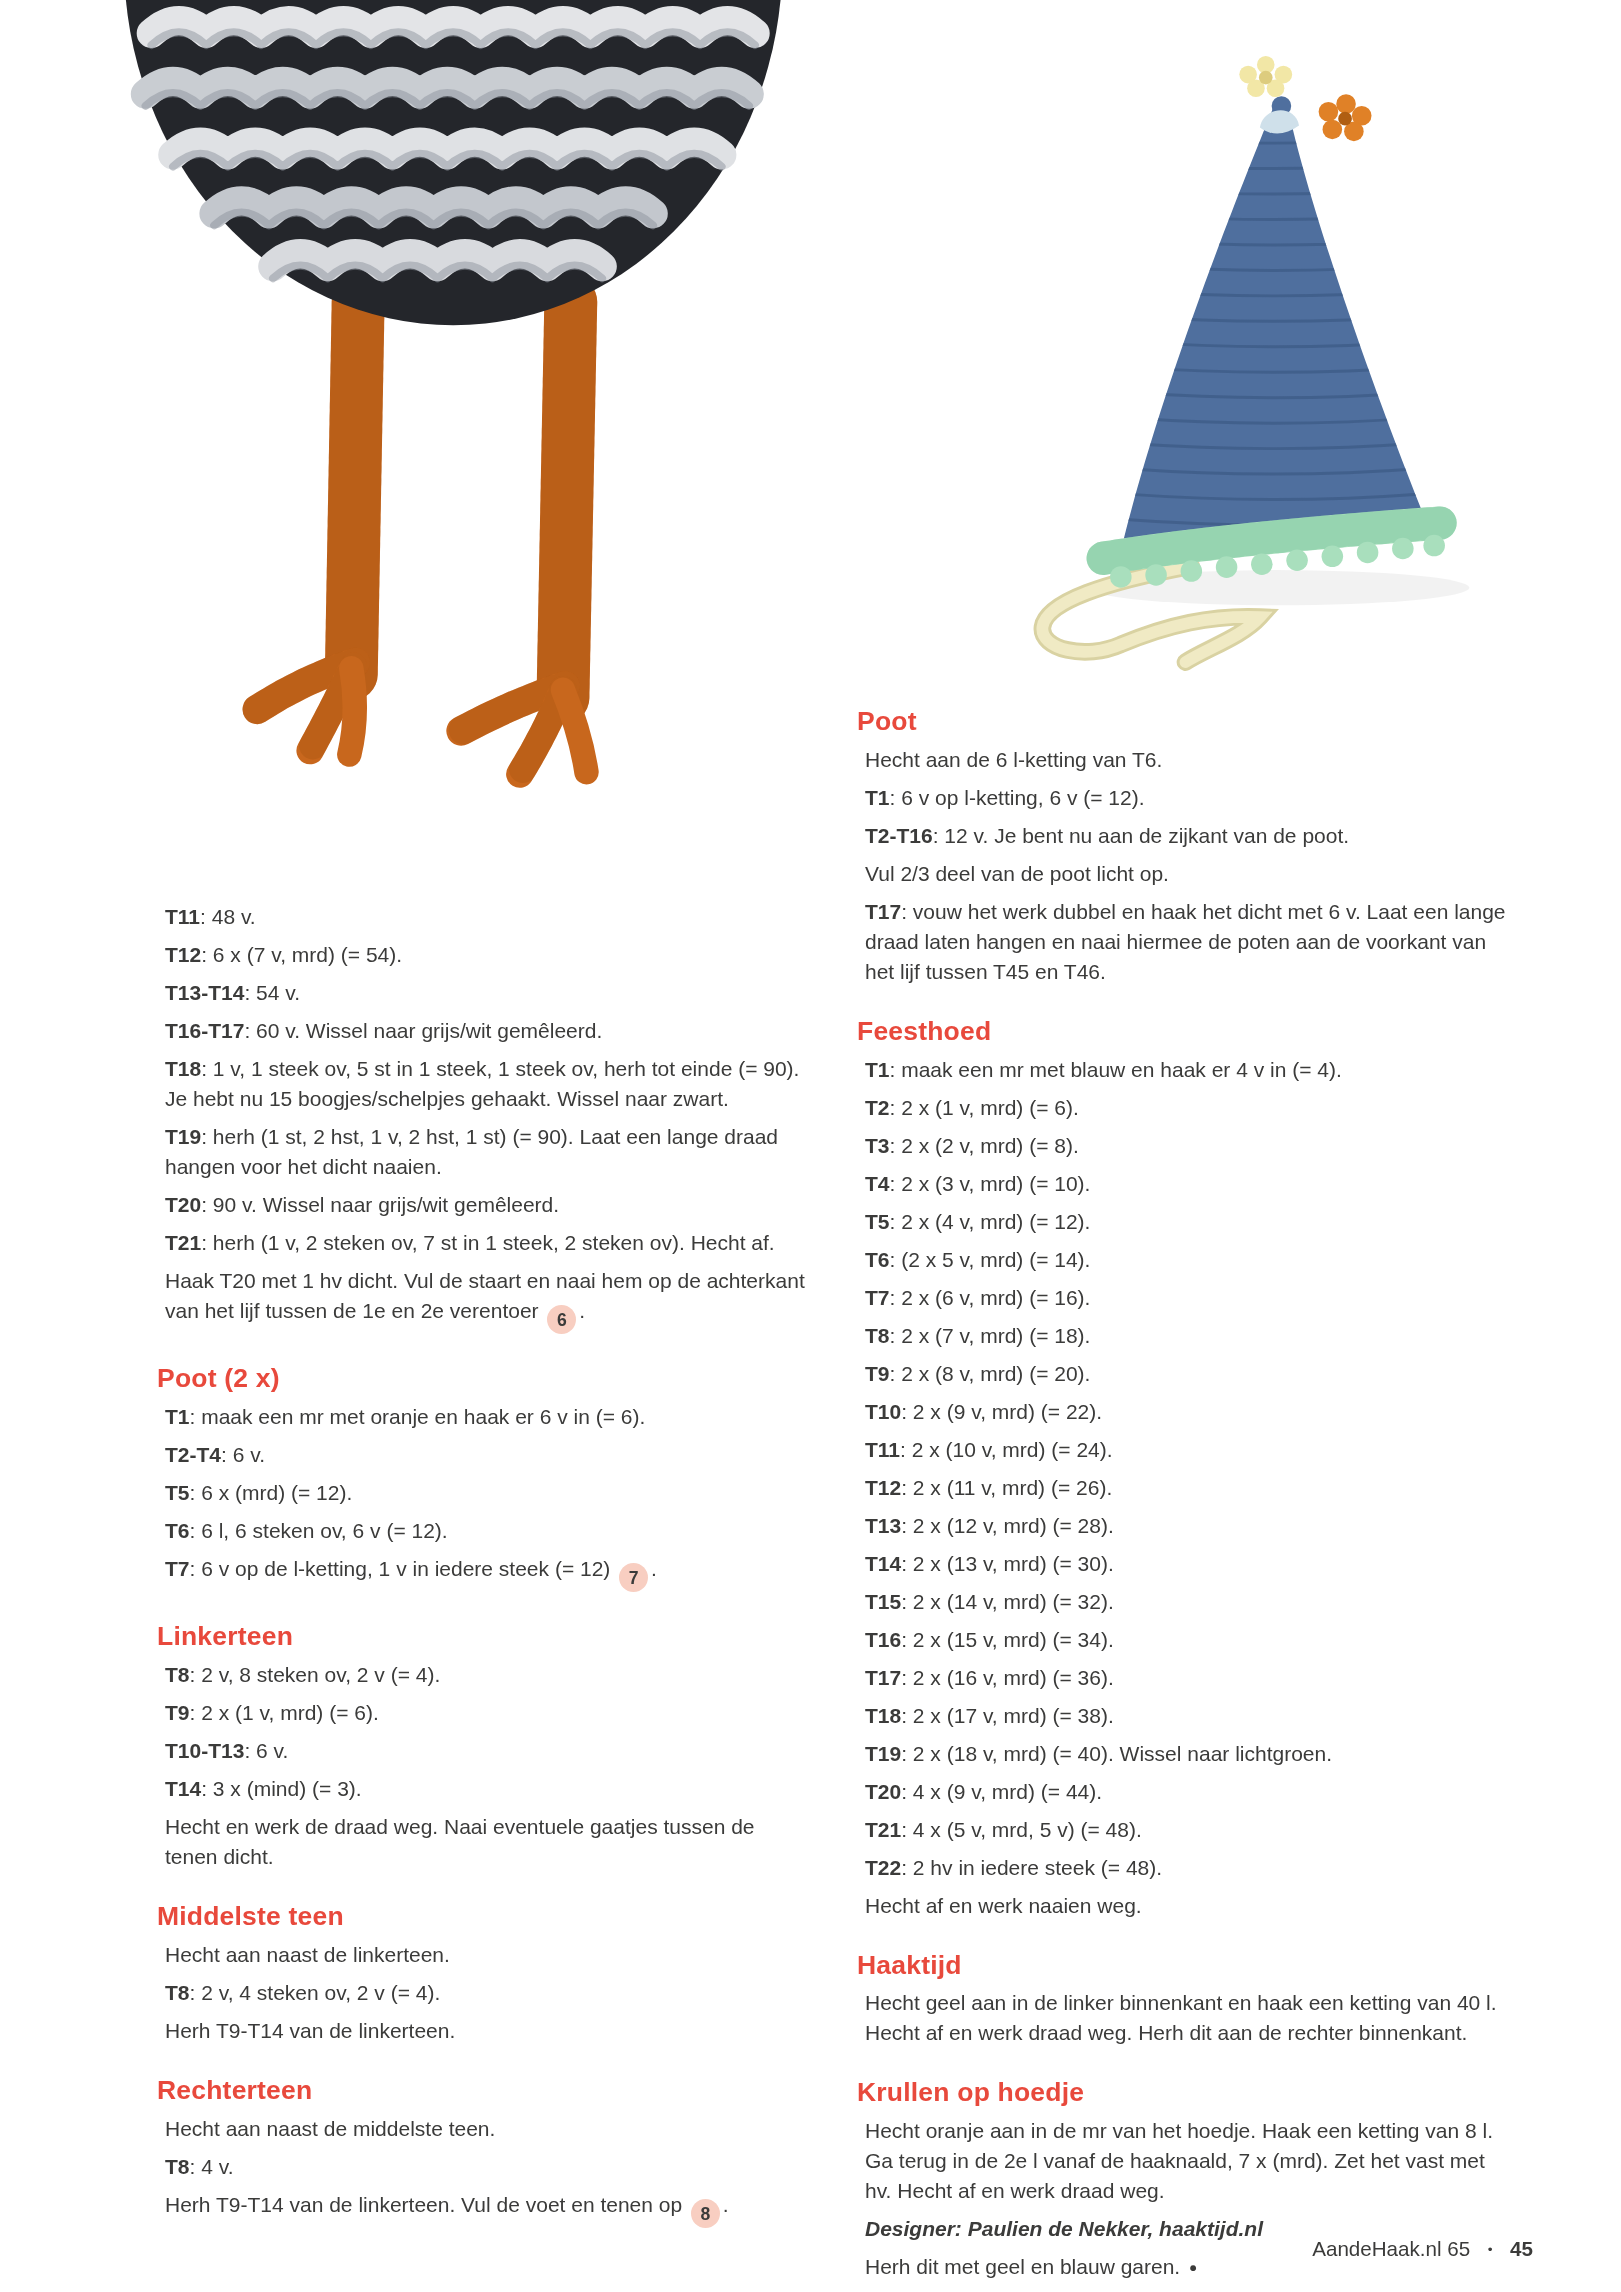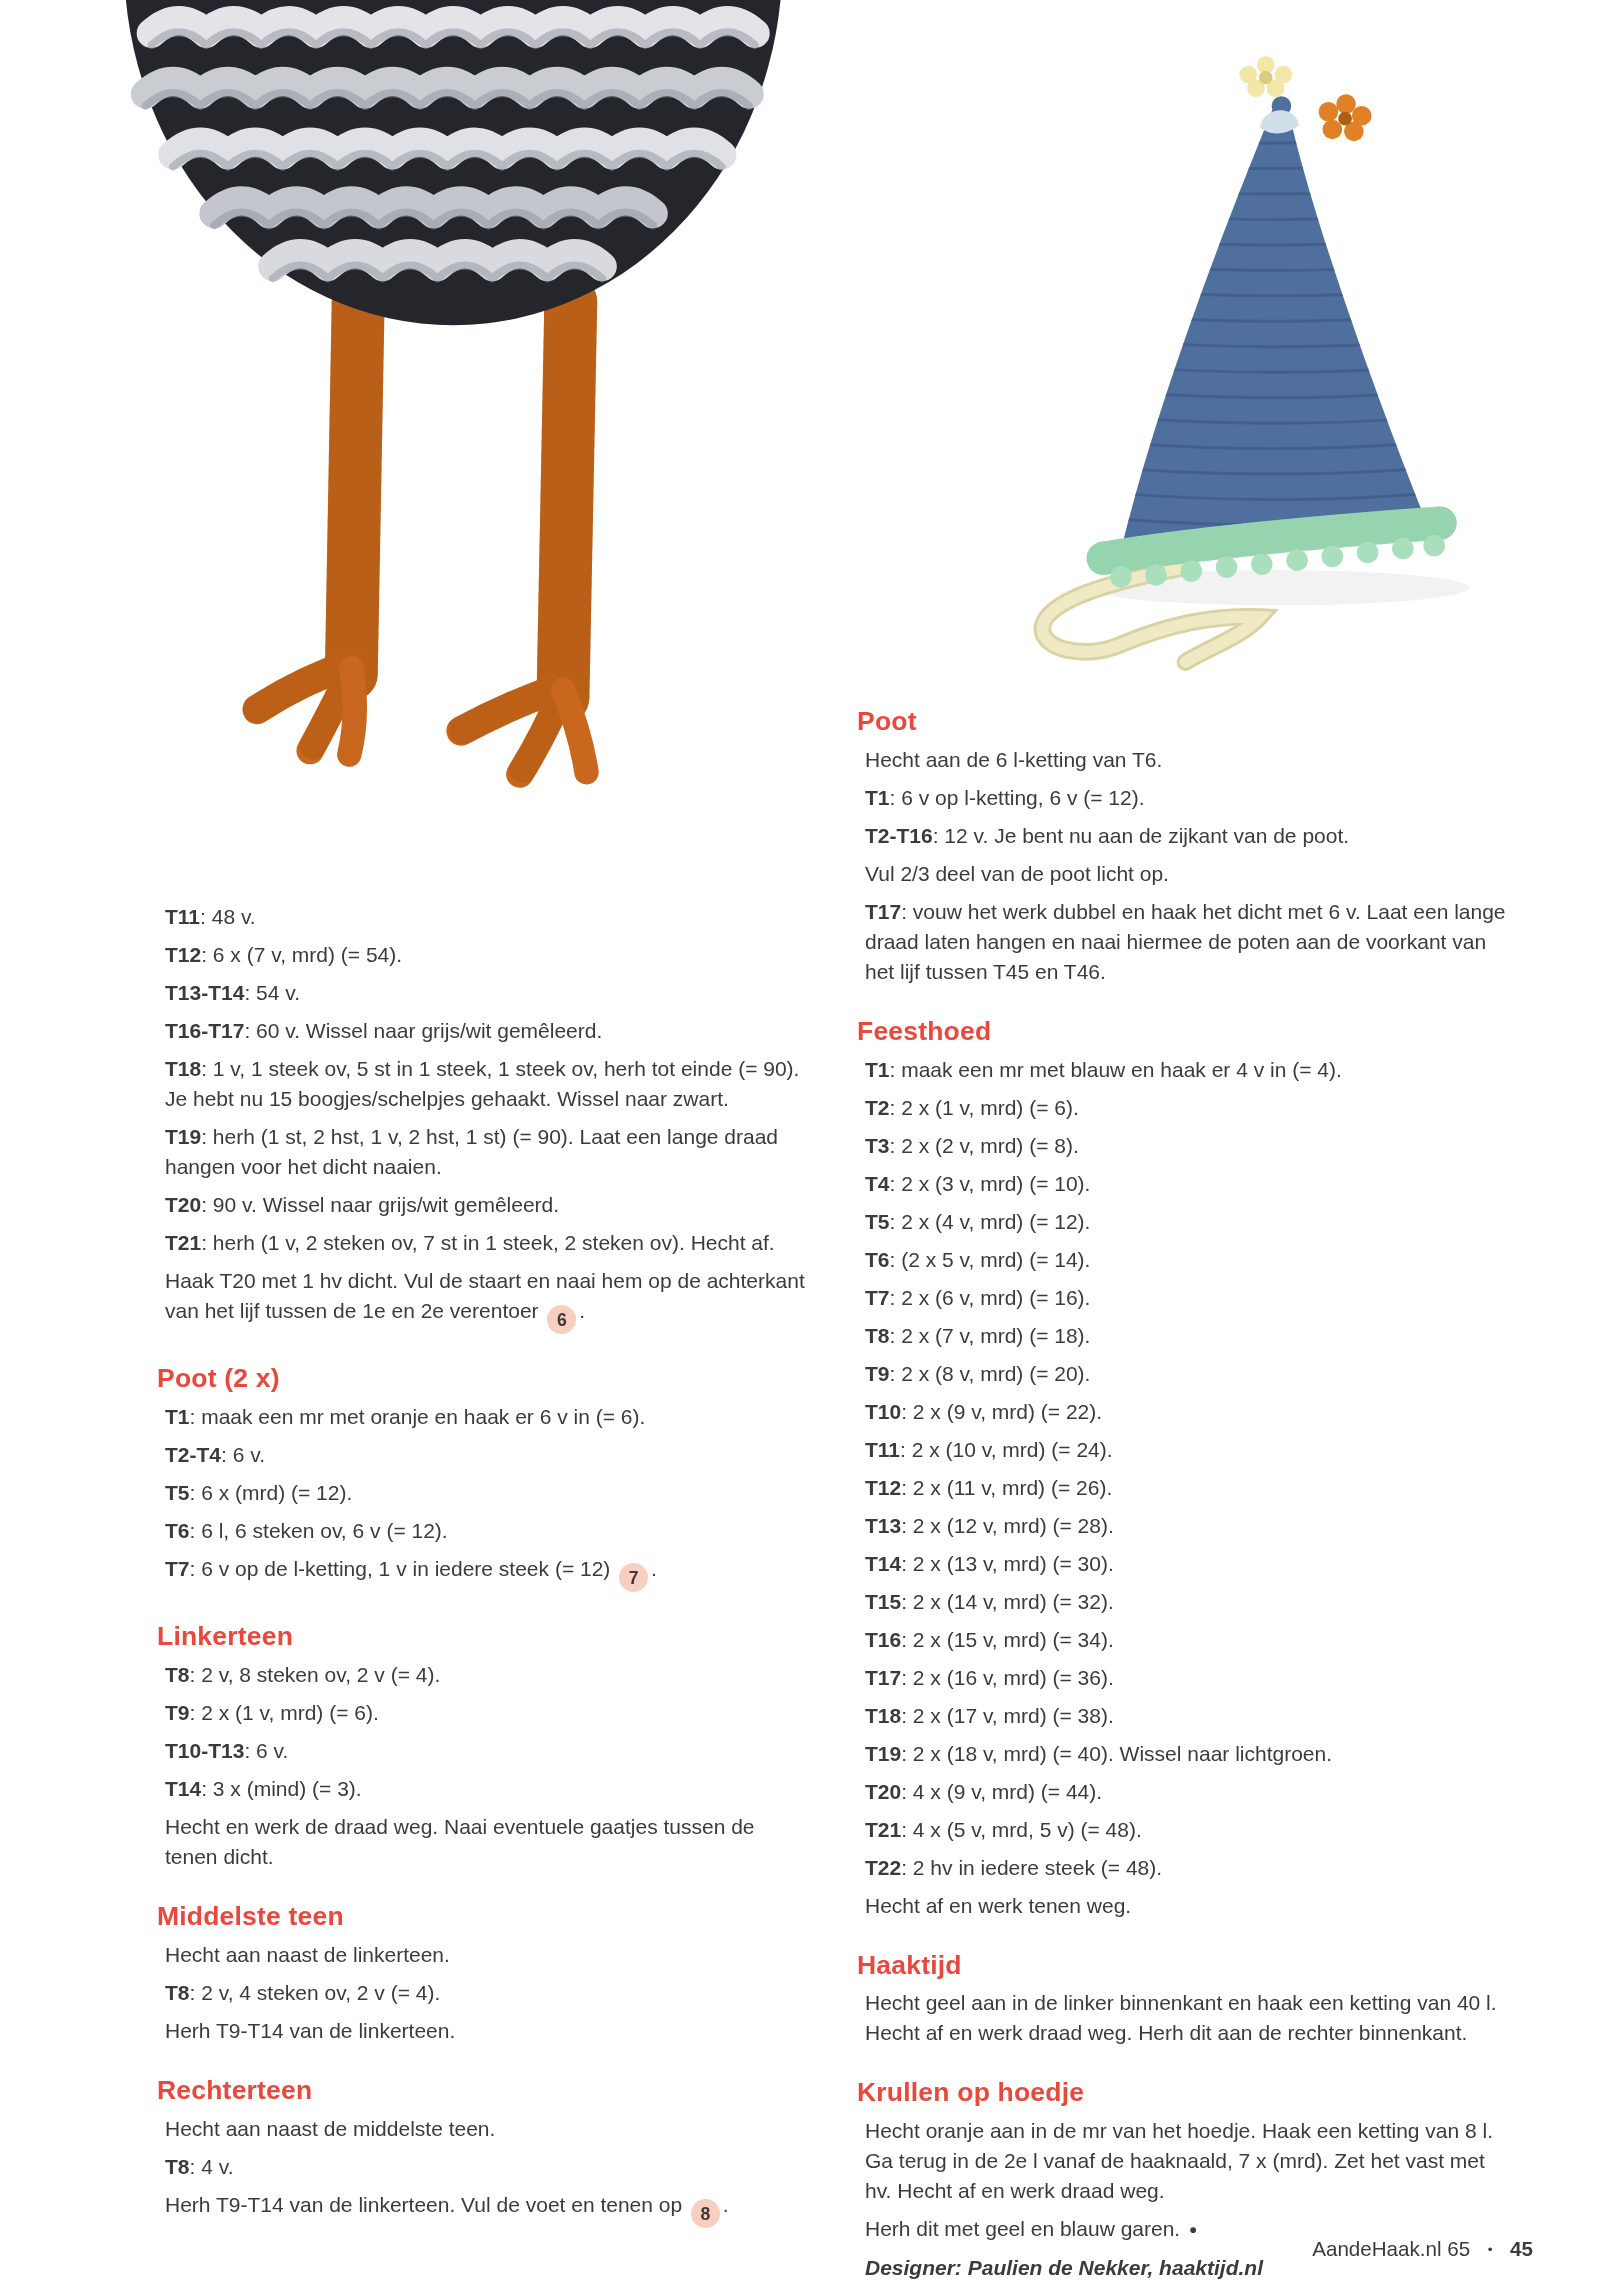--- a/index.html
+++ b/index.html
@@ -213,27 +213,27 @@
       <p class="line"><b class="tlab">T13</b>: 2 x (12 v, mrd) (= 28).</p>
       <p class="line"><b class="tlab">T14</b>: 2 x (13 v, mrd) (= 30).</p>
       <p class="line"><b class="tlab">T15</b>: 2 x (14 v, mrd) (= 32).</p>
       <p class="line"><b class="tlab">T16</b>: 2 x (15 v, mrd) (= 34).</p>
       <p class="line"><b class="tlab">T17</b>: 2 x (16 v, mrd) (= 36).</p>
       <p class="line"><b class="tlab">T18</b>: 2 x (17 v, mrd) (= 38).</p>
       <p class="line"><b class="tlab">T19</b>: 2 x (18 v, mrd) (= 40). Wissel naar lichtgroen.</p>
       <p class="line"><b class="tlab">T20</b>: 4 x (9 v, mrd) (= 44).</p>
       <p class="line"><b class="tlab">T21</b>: 4 x (5 v, mrd, 5 v) (= 48).</p>
       <p class="line"><b class="tlab">T22</b>: 2 hv in iedere steek (= 48).</p>
-      <p class="line">Hecht af en werk tenen weg.</p>
+      <p class="line">Hecht af en werk naaien weg.</p>
       <div class="sec-heading">Haaktijd</div>
       <p class="line">Hecht geel aan in de linker binnenkant en haak een ketting van 40 l. Hecht af en werk draad weg. Herh dit aan de rechter binnenkant.</p>
       <div class="sec-heading">Krullen op hoedje</div>
       <p class="line">Hecht oranje aan in de mr van het hoedje. Haak een ketting van 8 l. Ga terug in de 2e l vanaf de haaknaald, 7 x (mrd). Zet het vast met hv. Hecht af en werk draad weg.</p>
+      <p class="line credit">Designer: Paulien de Nekker, haaktijd.nl</p>
       <p class="line">Herh dit met geel en blauw garen.<span class="endmark">●</span></p>
-      <p class="line credit">Designer: Paulien de Nekker, haaktijd.nl</p>
       <p class="line source"><span class="inline-icon"><svg viewBox="0 0 20 20" width="18.6" height="18.6">
             <circle cx="10" cy="10" r="8.5" fill="#3b3b3a"></circle>
             <path d="M3.5 7 Q10 9.5 16.5 6.5 M2.8 11 Q10 13.5 17.2 10.5 M5 15 Q11 16.5 16 13.8" stroke="#ffffff" stroke-width="1.2" fill="none"></path>
           </svg></span>Haaktijd</p>
     </div>
 
   <div class="footer">
     <span>AandeHaak.nl 65</span>
     <span class="dot">•</span>
     <span class="pagenum">45</span>

